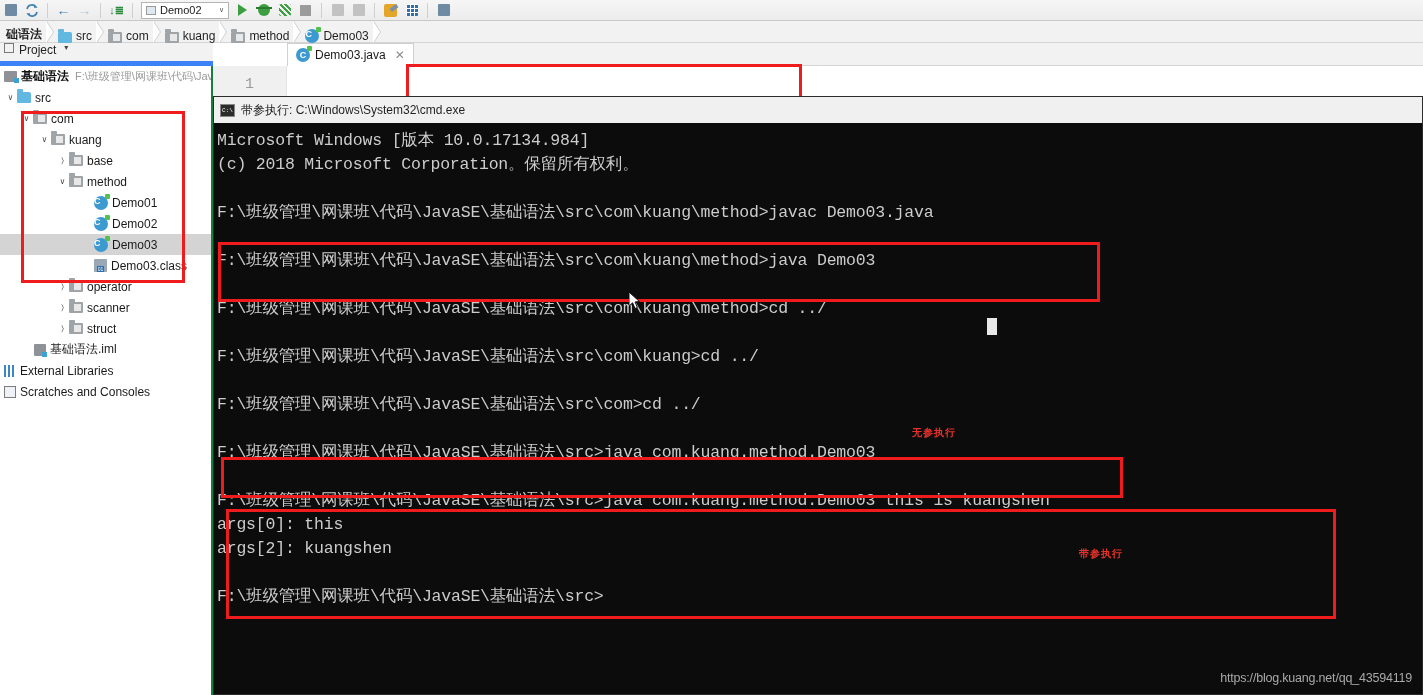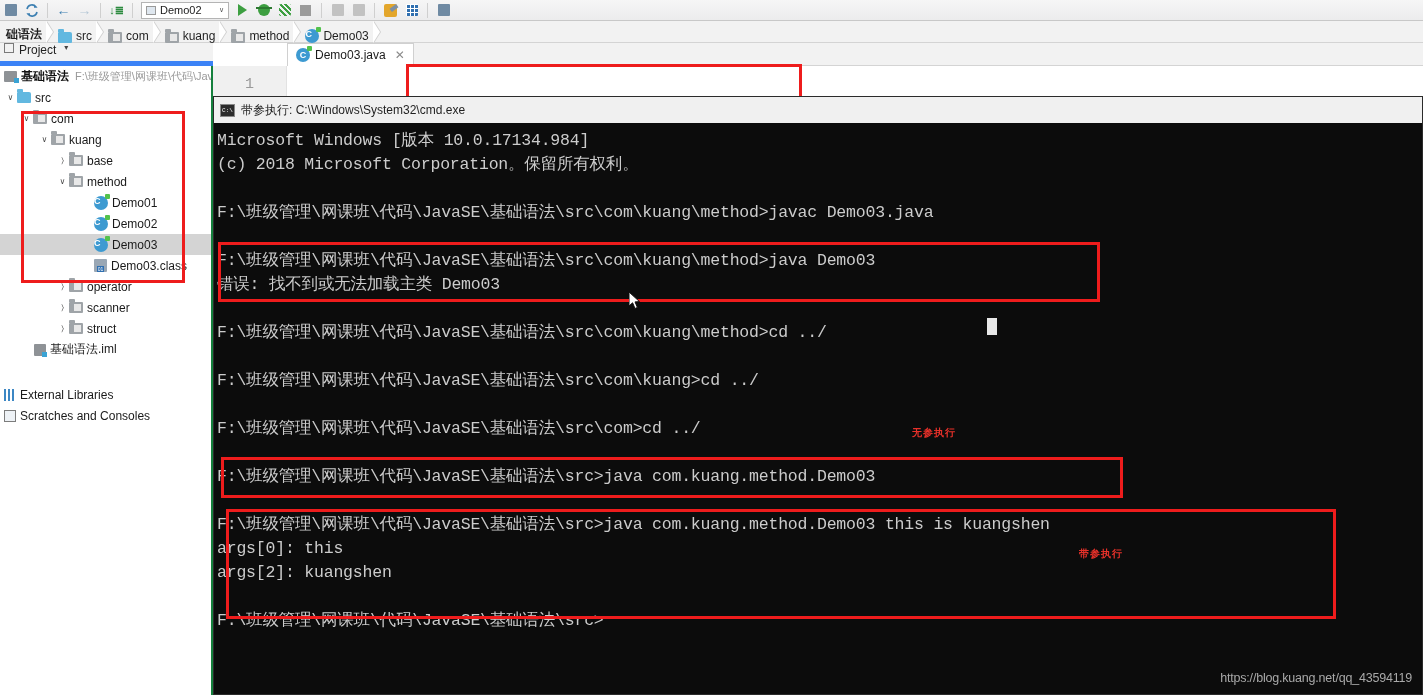--- a/index.html
+++ b/index.html
@@ -370,21 +370,21 @@
       <span class="chev">〉</span>
       <span class="t-ico folder-gray"></span>
       <span>struct</span>
     </div>
 
     <div class="tree-row" style="padding-left:34px;">
       <span class="t-ico iml-ico"></span>
       <span>基础语法.iml</span>
     </div>
 
-    <div class="tree-row" style="padding-left:4px;margin-top:24px;">
+    <div class="tree-row" style="padding-left:4px;">
       <span class="t-ico lib-ico"></span>
       <span>External Libraries</span>
     </div>
 
     <div class="tree-row" style="padding-left:4px;">
       <span class="t-ico scratch-ico"></span>
       <span>Scratches and Consoles</span>
     </div>
   </div>
 
@@ -404,21 +404,20 @@
       <span class="cmd-badge">C:\</span>
       <span>带参执行: C:\Windows\System32\cmd.exe</span>
     </div>
     <div class="cmd-body">
       <div class="cmd-line">Microsoft Windows [版本 10.0.17134.984]</div>
       <div class="cmd-line">(c) 2018 Microsoft Corporation。保留所有权利。</div>
       <div class="cmd-blank"></div>
       <div class="cmd-line">F:\班级管理\网课班\代码\JavaSE\基础语法\src\com\kuang\method&gt;javac Demo03.java</div>
       <div class="cmd-blank"></div>
       <div class="cmd-line">F:\班级管理\网课班\代码\JavaSE\基础语法\src\com\kuang\method&gt;java Demo03</div>
-      <div class="cmd-line">错误: 找不到或无法加载主类 Demo03</div>
       <div class="cmd-blank"></div>
       <div class="cmd-line">F:\班级管理\网课班\代码\JavaSE\基础语法\src\com\kuang\method&gt;cd ../</div>
       <div class="cmd-blank"></div>
       <div class="cmd-line">F:\班级管理\网课班\代码\JavaSE\基础语法\src\com\kuang&gt;cd ../</div>
       <div class="cmd-blank"></div>
       <div class="cmd-line">F:\班级管理\网课班\代码\JavaSE\基础语法\src\com&gt;cd ../</div>
       <div class="cmd-blank"></div>
       <div class="cmd-line">F:\班级管理\网课班\代码\JavaSE\基础语法\src&gt;java com.kuang.method.Demo03</div>
       <div class="cmd-blank"></div>
       <div class="cmd-line">F:\班级管理\网课班\代码\JavaSE\基础语法\src&gt;java com.kuang.method.Demo03 this is kuangshen</div>

